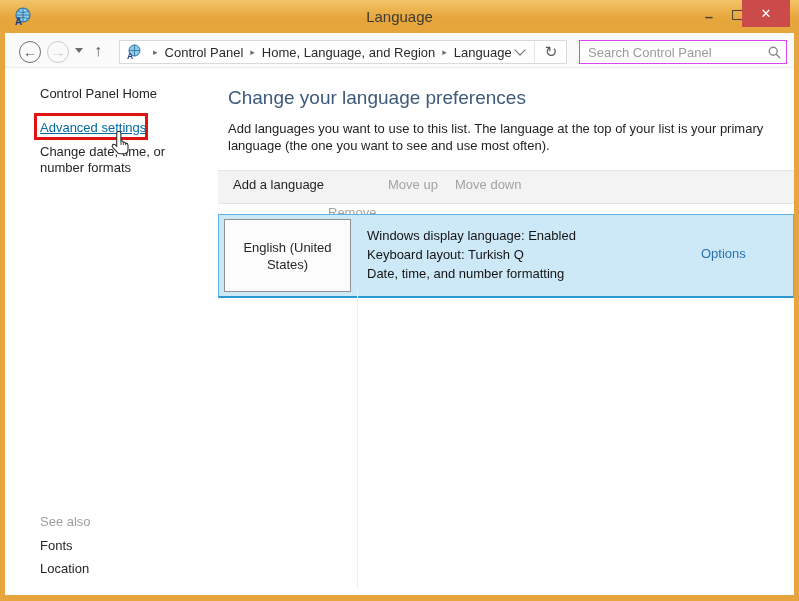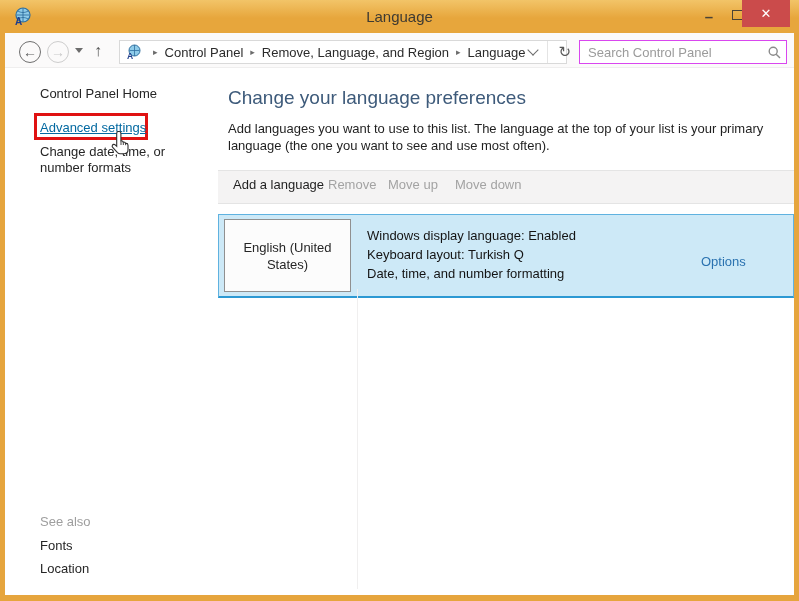--- a/index.html
+++ b/index.html
@@ -60,31 +60,31 @@
   .sb-fonts { left:35px; top:505px; }
   .sb-location { left:35px; top:528px; }
   
   .heading { position:absolute; left:223px; top:54px; font-size:19px; color:#3d5a7a; }
   .description { position:absolute; left:223px; top:87px; width:566px; font-size:13px;
     color:#1f1f1f; line-height:17px; }
   .toolbar { position:absolute; left:213px; top:137px; width:576px; height:34px;
     background:#f4f3f3; border-top:1px solid #e4e4e4; border-bottom:1px solid #e4e4e4; }
   .tb-btn { position:absolute; top:6px; font-size:13px; }
   .tb-add { left:15px; color:#1f1f1f; }
-  .tb-remove { left:110px; color:#a3a3a3; }
+  .tb-remove { left:110px; color:#a3a3a3;margin-top:28px; }
   .tb-moveup { left:170px; color:#a3a3a3; }
   .tb-movedown { left:237px; color:#a3a3a3; }
   .lang-item { position:absolute; left:213px; top:181px; width:576px; height:84px;
     background:#cde9f7; border:1px solid #5fb2e0; border-bottom:2px solid #2d99d3; }
   .lang-name-box { position:absolute; left:5px; top:4px; width:127px; height:73px;
     background:#fcfcfc; border:1px solid #909090; display:flex; align-items:center;
     justify-content:center; text-align:center; font-size:13px; color:#262626;
     padding:0 14px; line-height:17px; }
   .lang-details { position:absolute; left:148px; top:11px; font-size:13px; color:#141414; line-height:19px; }
-  .lang-options { position:absolute; left:482px; top:31px; font-size:13px; color:#2a72b0; cursor:pointer;margin-top:8px; }
+  .lang-options { position:absolute; left:482px; top:31px; font-size:13px; color:#2a72b0; cursor:pointer; }
   .list-col-line { position:absolute; left:352px; top:256px; width:1px; height:300px; background:#f0efef; }
 </style>
 </head>
 <body>
 
 <div class="frame-top-highlight"></div>
 
 <div class="titlebar">
   <svg class="app-icon" viewBox="0 0 19 19">
     <circle cx="10" cy="8" r="7" fill="#8ecbe9" stroke="#2f6f9f" stroke-width="1.2"></circle>
@@ -113,21 +113,21 @@
 
     <div class="addressbox">
       <svg class="crumb-icon" viewBox="0 0 16 16">
         <circle cx="8.5" cy="6.5" r="5.5" fill="#8ecbe9" stroke="#2f6f9f" stroke-width="1"></circle>
         <path d="M3.5 6.5 h10 M8.5 1 v11" stroke="#2f6f9f" stroke-width="0.8" fill="none"></path>
         <text x="1" y="15" font-size="8.5" font-weight="bold" fill="#1e3e8c" font-family="Liberation Sans, sans-serif">A</text>
       </svg>
       <span class="crumb-sep">▸</span>
       <span class="crumb">Control Panel</span>
       <span class="crumb-sep">▸</span>
-      <span class="crumb">Remove, Language, and Region</span>
+      <span class="crumb">Home, Language, and Region</span>
       <span class="crumb-sep">▸</span>
       <span class="crumb">Language</span>
       <span class="addr-spacer"></span>
       <span class="addr-chevron"></span>
       <span class="addr-divider"></span>
       <span class="refresh">↻</span>
     </div>
 
     <div class="searchbox">
       <input type="text" placeholder="Search Control Panel" style="">

